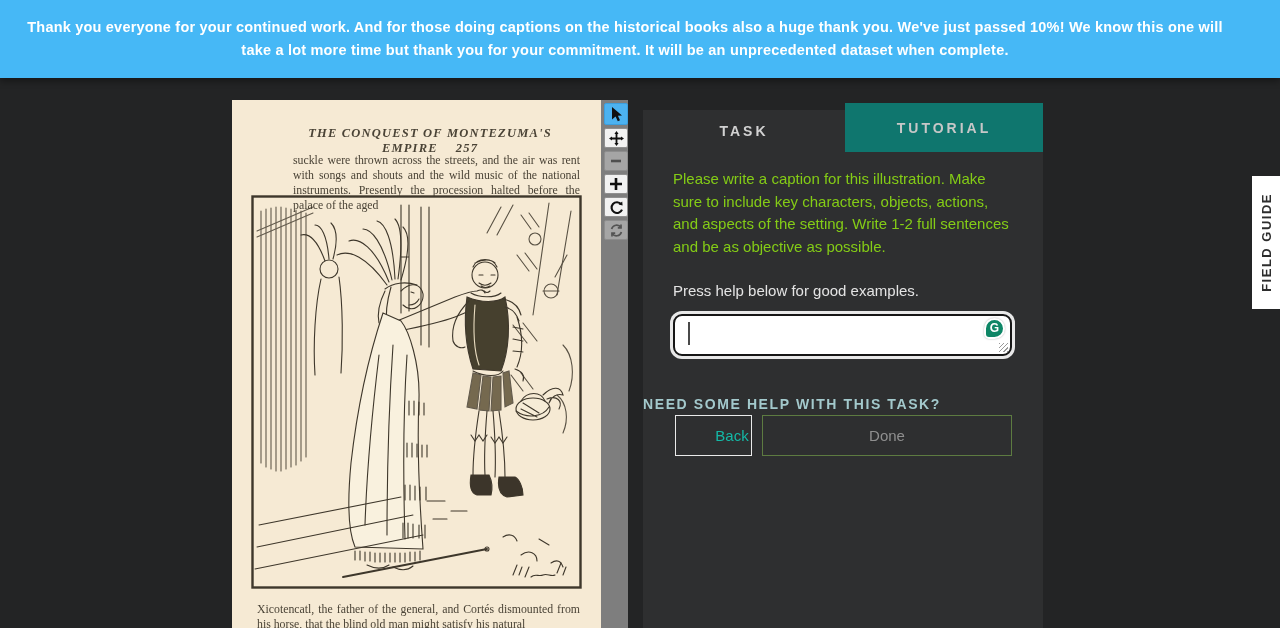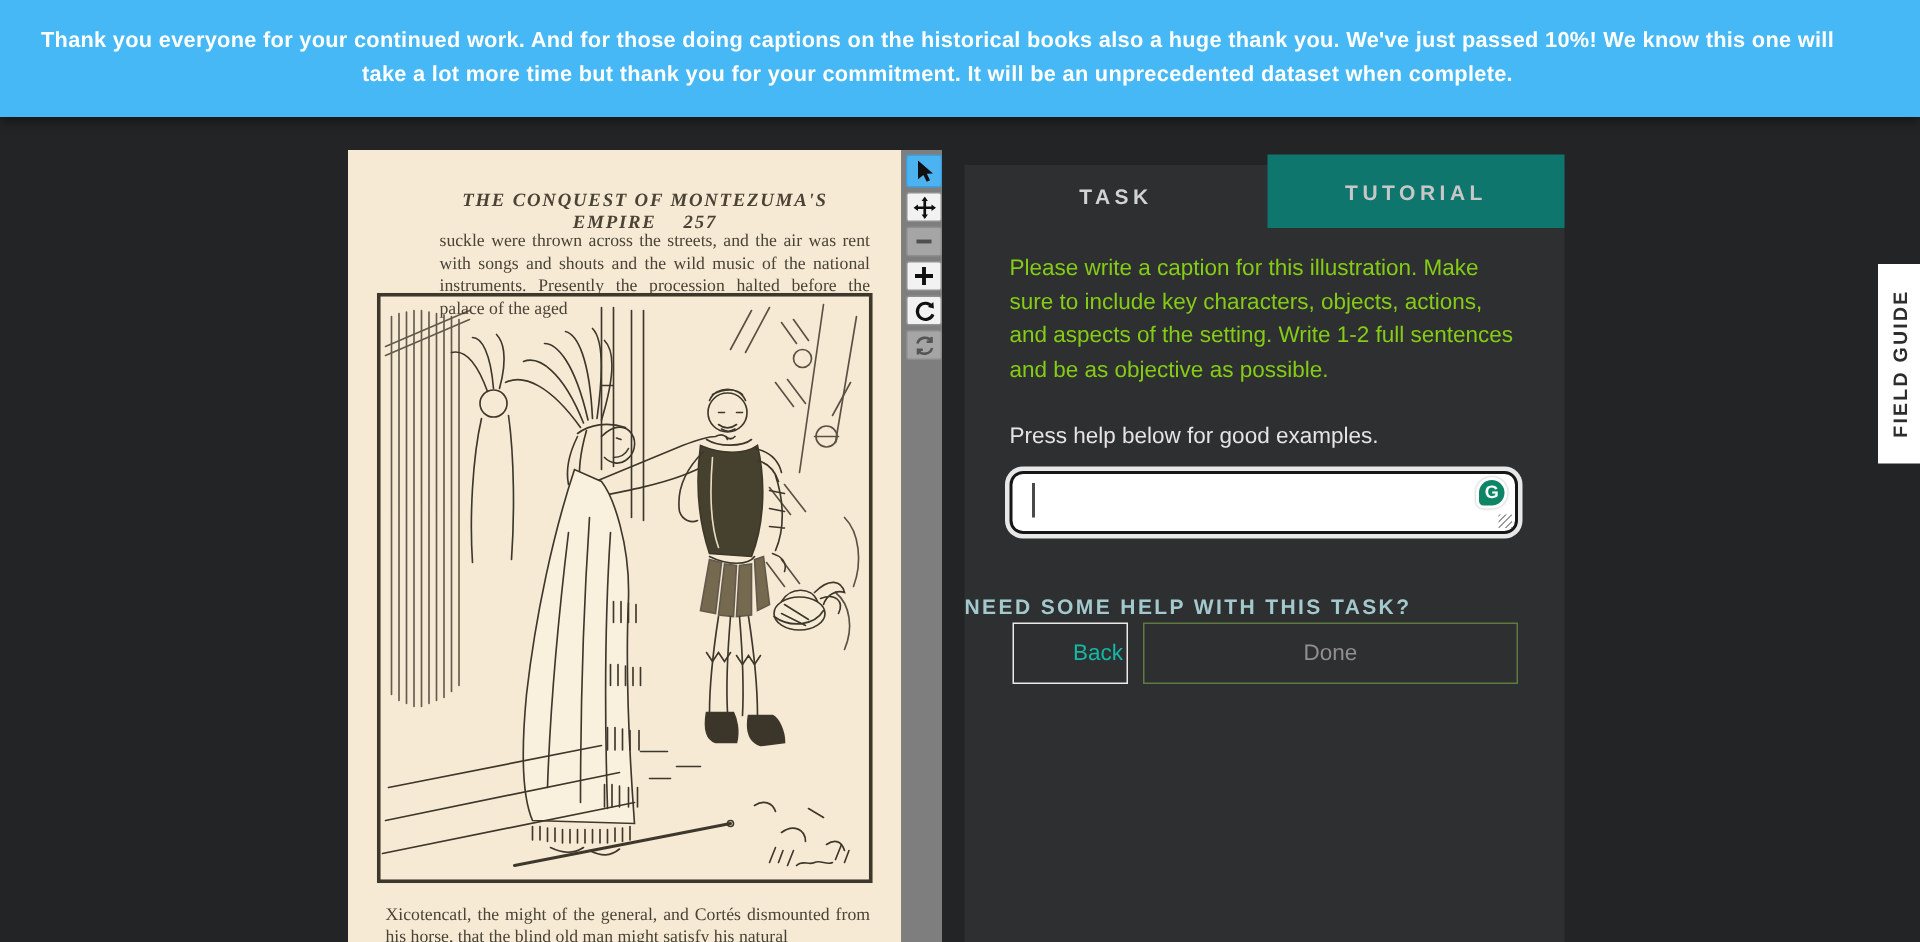--- a/index.html
+++ b/index.html
@@ -170,21 +170,21 @@
             <circle cx="236" cy="354" r="2"></circle>
           <path d="M176,306 h18 M200,316 h16 M182,324 h14"></path>
           <path d="M252,342 c6,-4 12,-2 14,4 M270,360 c8,-6 16,-2 16,6 M288,344 l10,6 M300,368 c6,-4 10,-2 12,4"></path>
           <path d="M262,380 l4,-10 M268,380 l3,-8 M274,382 l4,-10 M306,378 l4,-10 M312,380 l3,-8"></path>
           <path d="M280,382 c4,-4 8,0 12,-2 c4,-2 8,2 12,0"></path>
         </g>
       </svg>
     </div>
 
     <div class="body-bottom">
-      <span>Xicotencatl, the might of the general, and Cortés dismounted</span>
+      <span>Xicotencatl, the father of the general, and Cortés dismounted</span>
       <span>from his horse, that the blind old man might satisfy his natural</span>
     </div>
   </div>
 
   <div class="track"></div>
   <div class="tools">
     <button class="tool selected">
       <svg width="14" height="16" viewBox="0 0 14 16">
           <path d="M3,1 L3,13.5 L6.6,10.6 L8.8,15.2 L11,14.2 L8.9,9.8 L13,9.6 Z" fill="#101010"></path>
         </svg>

